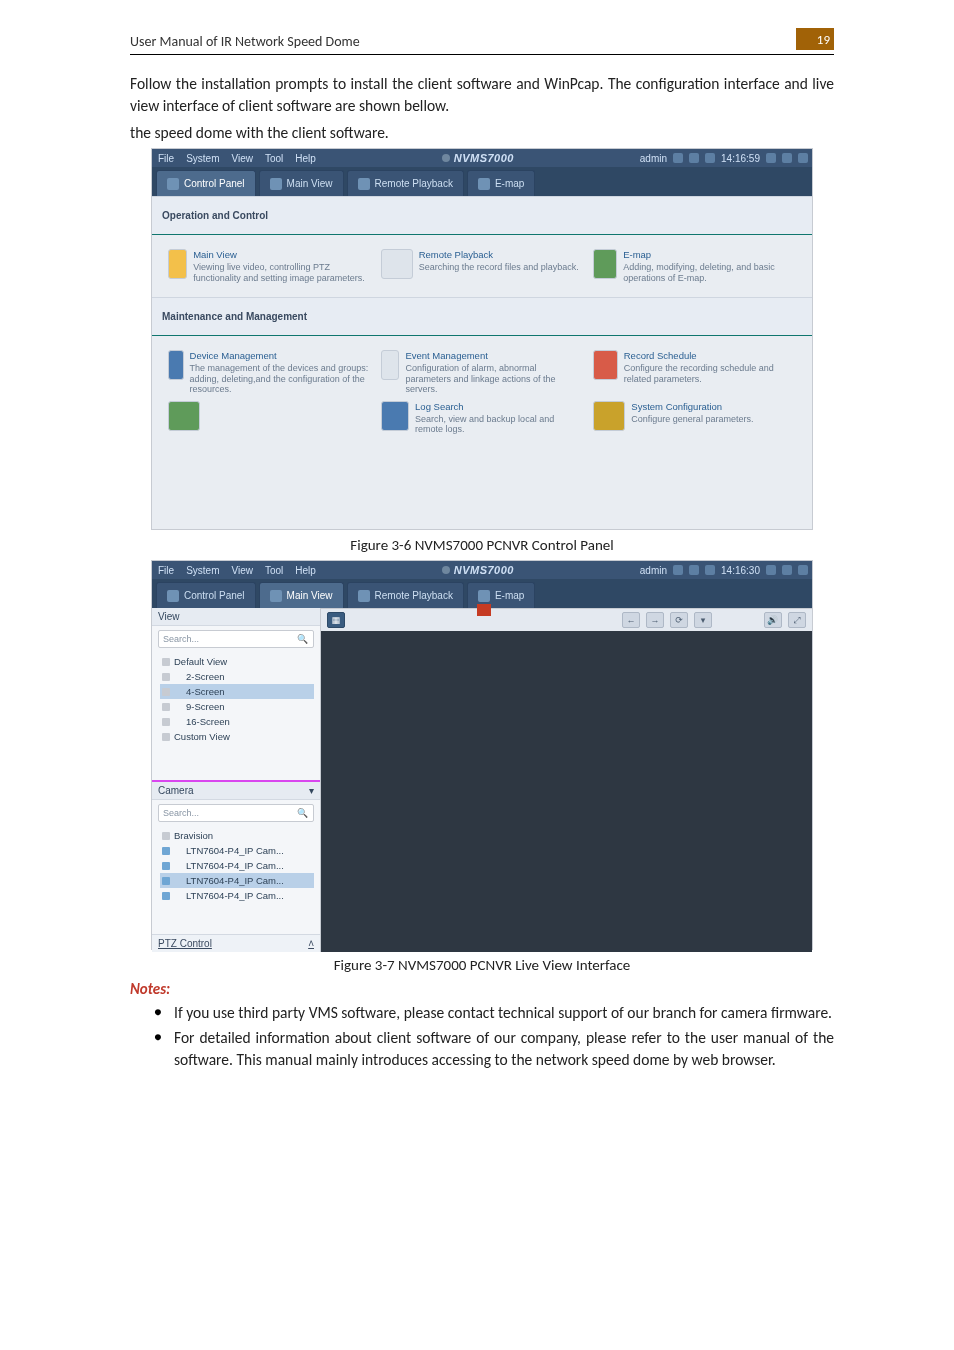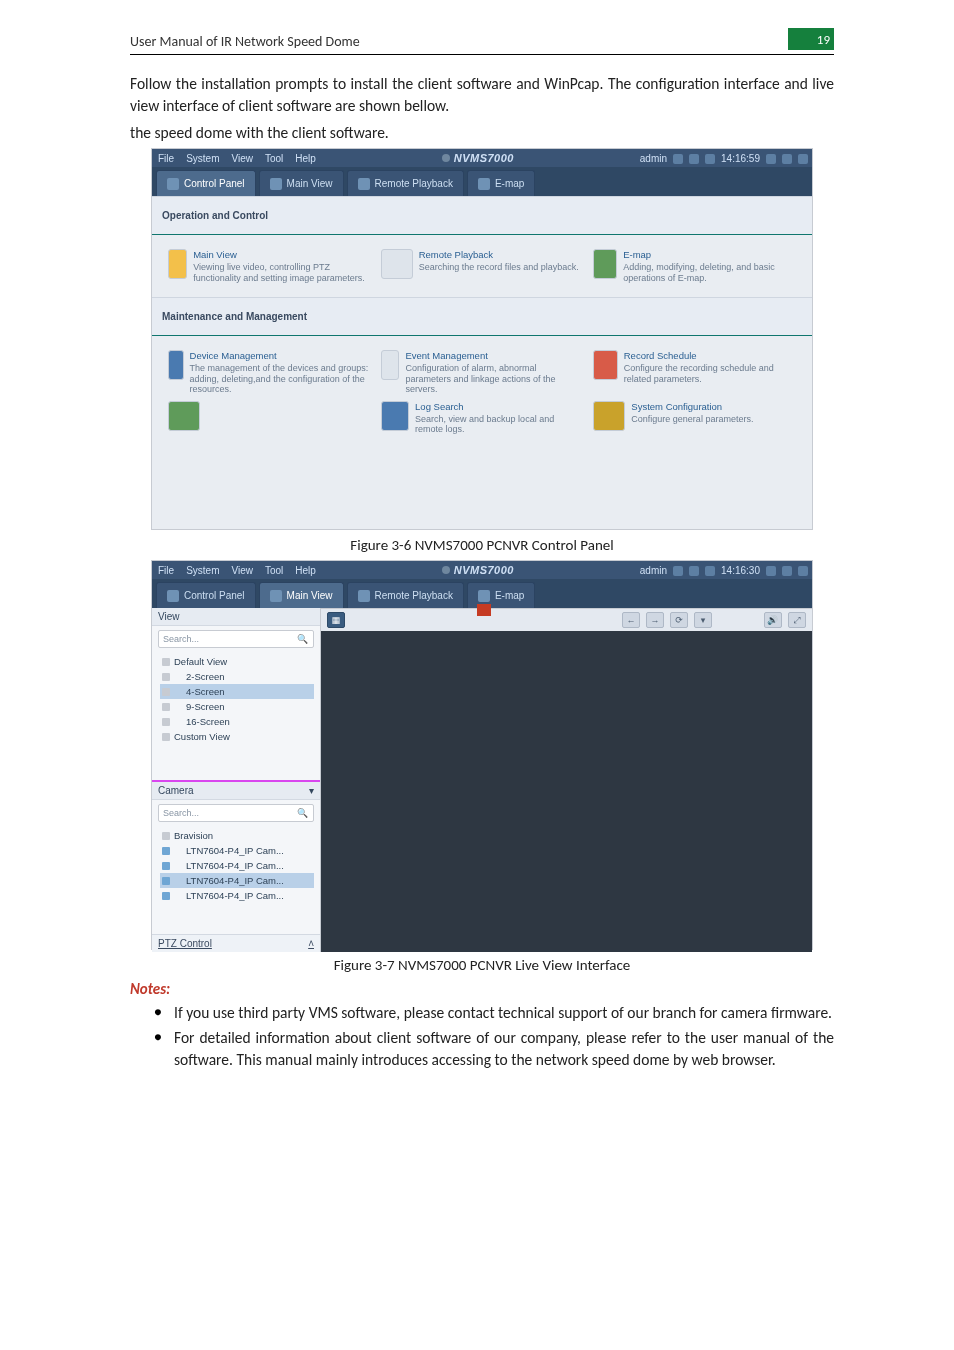--- a/index.html
+++ b/index.html
@@ -20,23 +20,23 @@
     display: flex;
     align-items: flex-end;
     justify-content: space-between;
     padding-bottom: 2px;
   }
   .header-title {
     font-size: 14px;
     color: #333;
   }
   .page-num-box {
-    width: 46px;
+    width: 38px;
     height: 22px;
-    background: #15803d;
+    background: #a16207;
     color: #fff;
     font-size: 13px;
     display: flex;
     align-items: center;
     justify-content: flex-end;
     padding-right: 4px;
     box-sizing: border-box;
   }
   .header-rule {
     border: none;
@@ -111,21 +111,21 @@
     font-size: 11px;
     letter-spacing: 0.5px;
     display: flex;
     align-items: center;
     justify-content: center;
     gap: 4px;
   }
   .titlebar .center .dot {
     width: 8px; height: 8px; border-radius: 50%; background: #6f879f;
   }
-  .titlebar .right { display: flex; gap: 6px; align-items: flex-end; padding-right: 4px; }
+  .titlebar .right { display: flex; gap: 6px; align-items: center; padding-right: 4px; }
   .wicon { width: 10px; height: 10px; background: #5d7fa3; border-radius: 2px; }
   .tabbar {
     height: 26px;
     background: #2f4864;
     display: flex;
     align-items: stretch;
     padding: 3px 4px 0 4px;
     gap: 3px;
   }
   .tab {

